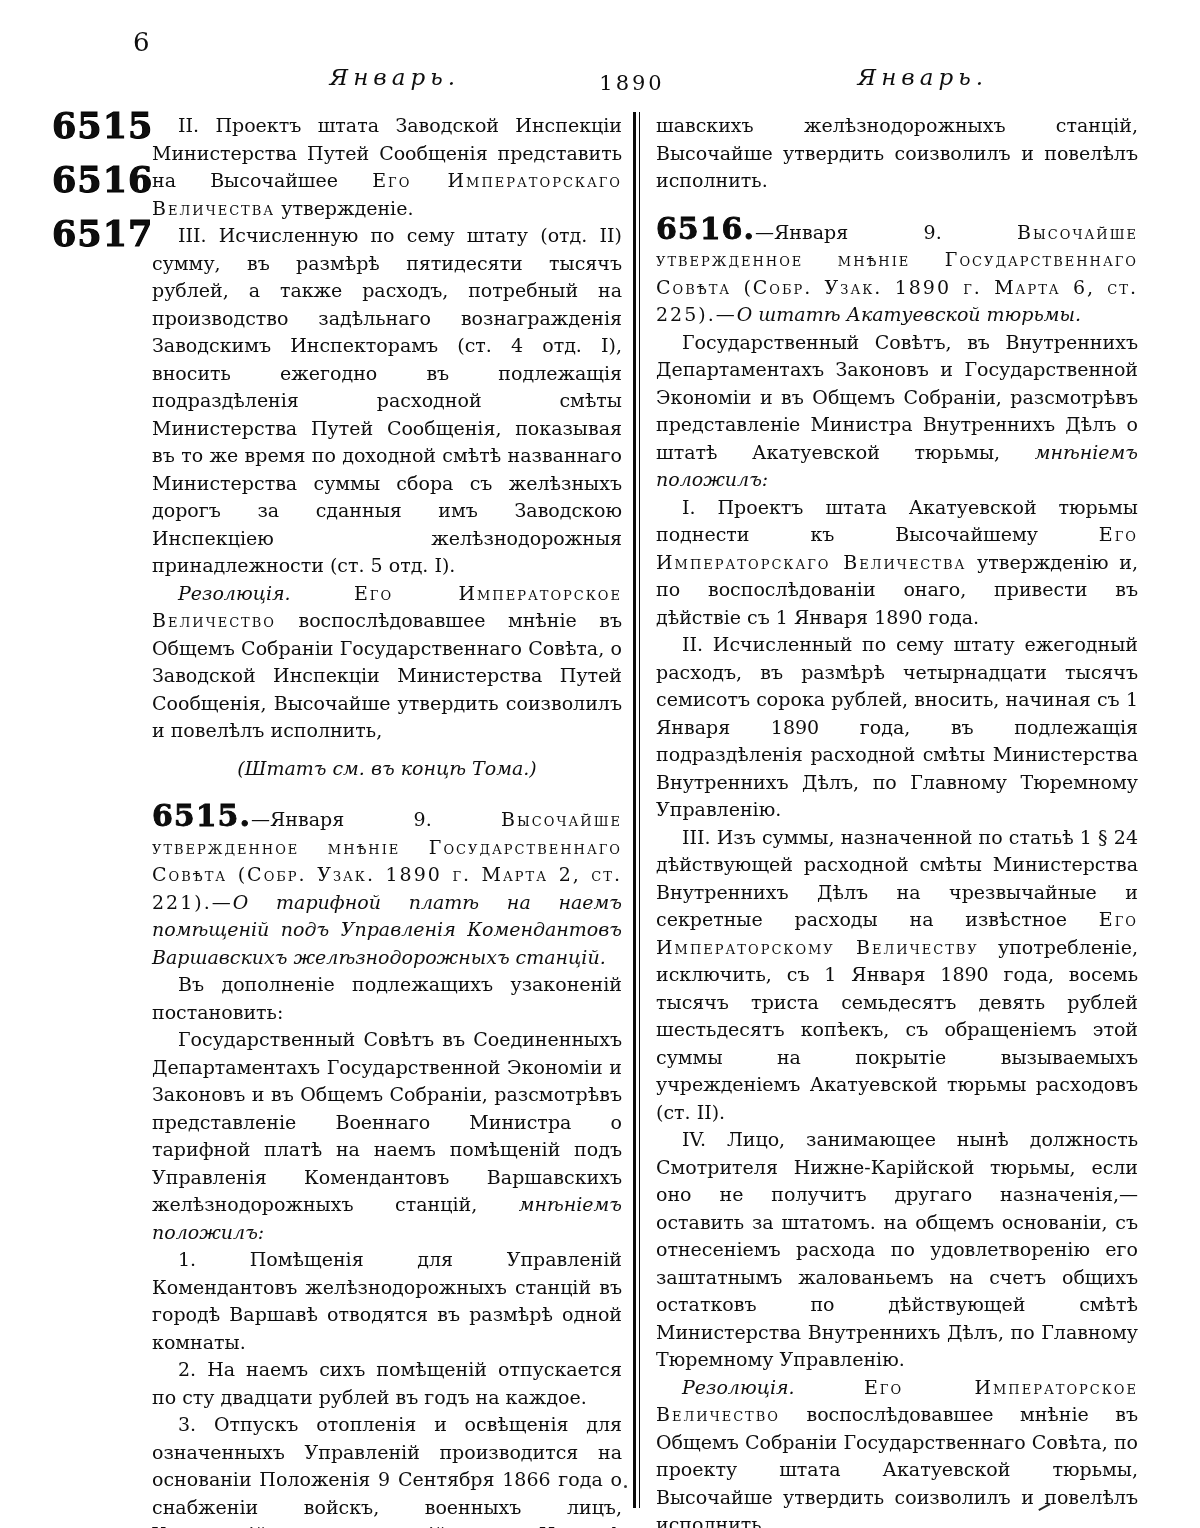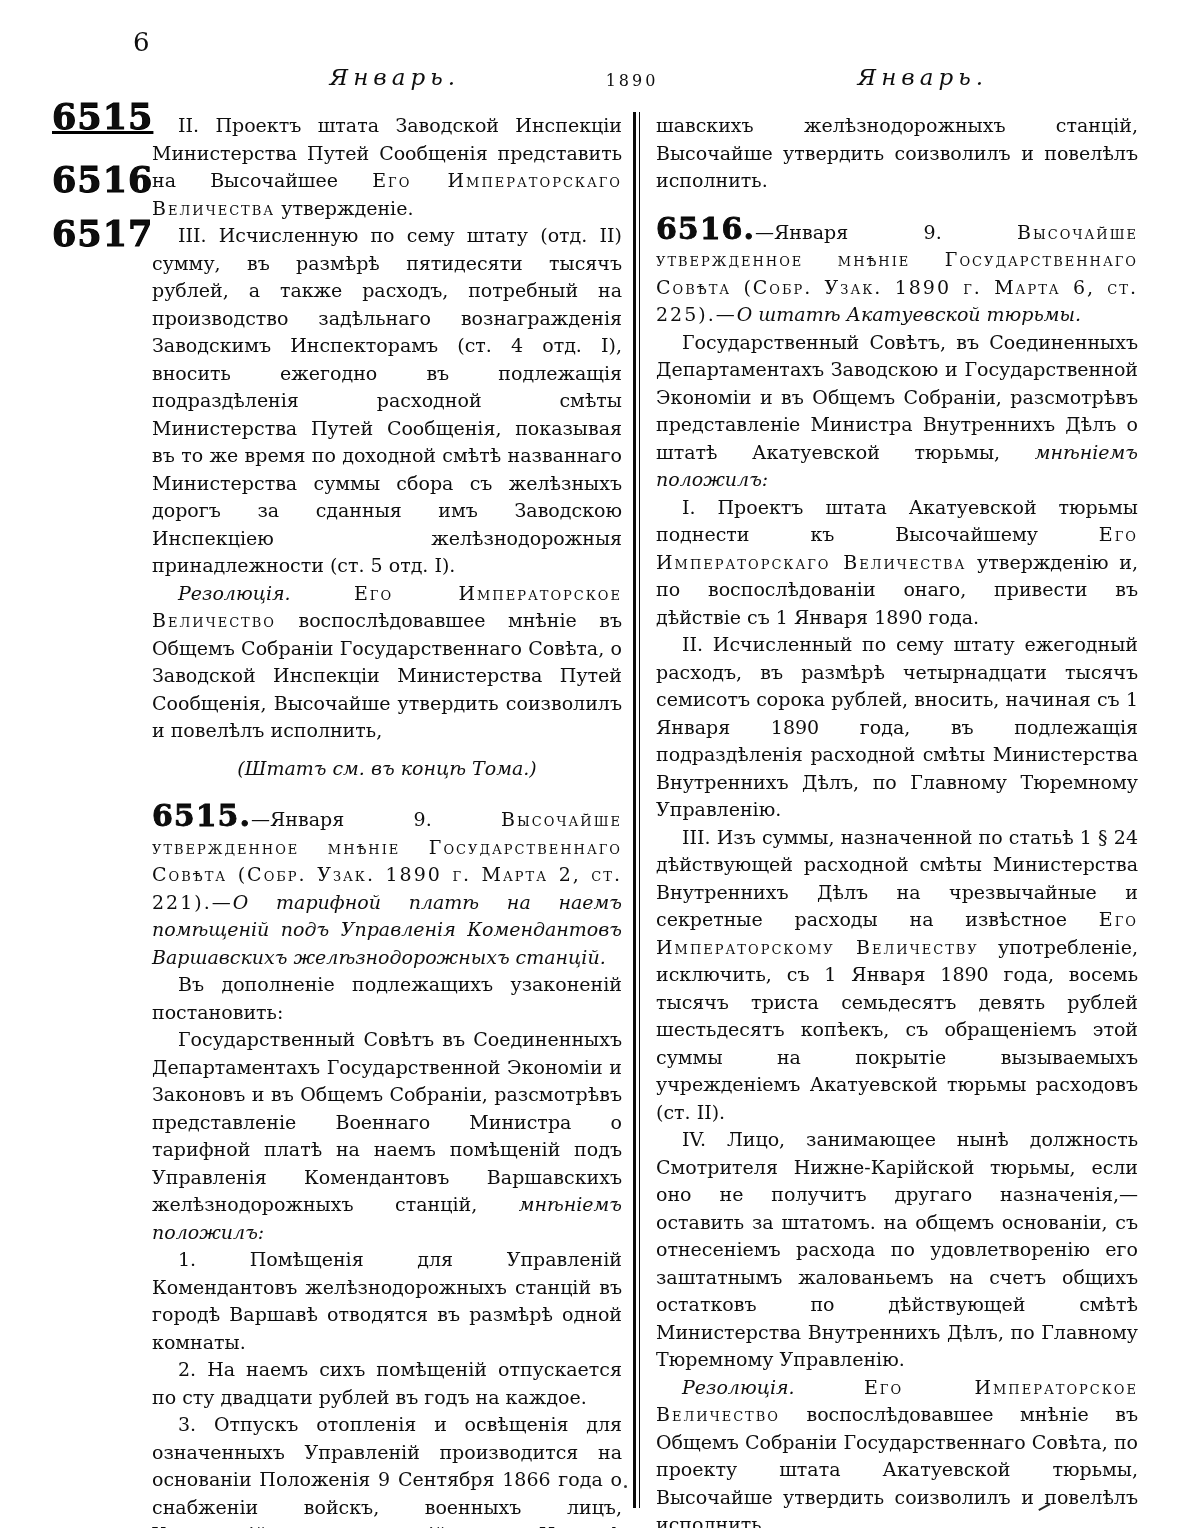--- a/index.html
+++ b/index.html
@@ -28,29 +28,29 @@
   }
   .month {
     position: absolute; top: 64px;
     font-size: 23px; font-style: italic;
     letter-spacing: 5px; text-align: right;
   }
   .month-left  { left: 280px; width: 180px; }
   .month-right { left: 798px; width: 190px; }
   .year {
     position: absolute; top: 71px; left: 557px; width: 150px;
-    text-align: center; font-size: 16px; letter-spacing: 3px;
+    text-align: center; font-size: 21px; letter-spacing: 3px;
   }
   .marginnum {
     position: absolute; left: 52px;
     font-size: 35px; font-weight: bold; line-height: 1;
     letter-spacing: 1px;
     -webkit-text-stroke: 1px #000;
   }
-  .m1 { top: 99px; text-decoration: underline; } .m2 { top: 162px; } .m3 { top: 216px; }
+  .m1 { top: 108px; } .m2 { top: 162px; } .m3 { top: 216px; }
   .divider {
     position: absolute; left: 633px; top: 112px;
     height: 1396px; width: 3px;
     border-left: 3px solid #0b0b0b;
     border-right: 1px solid #0b0b0b;
   }
   .col { position: absolute; top: 112px; }
   .colL { left: 152px; width: 470px; }
   .colR { left: 656px; width: 482px; }
   .para {
@@ -103,21 +103,21 @@
     <p class="para indent"><span>Государственный Совѣтъ въ Соединенныхъ Департаментахъ Государственной Экономіи и Законовъ и въ Общемъ Собраніи, разсмотрѣвъ представленіе Военнаго Министра о тарифной платѣ на наемъ помѣщеній подъ Управленія Комендантовъ Варшавскихъ желѣзнодорожныхъ станцій, </span><span class="i">мнѣніемъ положилъ:</span></p>
     <p class="para indent"><span>1. Помѣщенія для Управленій Комендантовъ желѣзнодорожныхъ станцій въ городѣ Варшавѣ отводятся въ размѣрѣ одной комнаты.</span></p>
     <p class="para indent"><span>2. На наемъ сихъ помѣщеній отпускается по сту двадцати рублей въ годъ на каждое.</span></p>
     <p class="para indent"><span>3. Отпускъ отопленія и освѣщенія для означенныхъ Управленій производится на основаніи Положенія 9 Сентября 1866 года о снабженіи войскъ, военныхъ лицъ, Управленій и заведеній въ Царствѣ Польскомъ отопленіемъ, освѣщеніемъ и соломою.</span></p>
 
   </div>
 
   <div class="col colR">
     <p class="para"><span>шавскихъ желѣзнодорожныхъ станцій, Высочайше утвердить соизволилъ и повелѣлъ исполнить.</span></p>
     <p class="para sect"><span class="num">6516.</span><span>—Января 9. </span><span class="sc">Высочайше утвержденное мнѣніе Государственнаго Совѣта (Собр. Узак. 1890 г. Марта 6, ст. 225).—</span><span class="i">О штатѣ Акатуевской тюрьмы.</span></p>
-    <p class="para indent"><span>Государственный Совѣтъ, въ Соединенныхъ Департаментахъ Заводскою и Государственной Экономіи и въ Общемъ Собраніи, разсмотрѣвъ представленіе Министра Внутреннихъ Дѣлъ о штатѣ Акатуевской тюрьмы, </span><span class="i">мнѣніемъ положилъ:</span></p>
+    <p class="para indent"><span>Государственный Совѣтъ, въ Внутреннихъ Департаментахъ Законовъ и Государственной Экономіи и въ Общемъ Собраніи, разсмотрѣвъ представленіе Министра Внутреннихъ Дѣлъ о штатѣ Акатуевской тюрьмы, </span><span class="i">мнѣніемъ положилъ:</span></p>
     <p class="para indent"><span>I. Проектъ штата Акатуевской тюрьмы поднести къ Высочайшему </span><span class="sc">Его Императорскаго Величества</span><span> утвержденію и, по воспослѣдованіи онаго, привести въ дѣйствіе съ 1 Января 1890 года.</span></p>
     <p class="para indent"><span>II. Исчисленный по сему штату ежегодный расходъ, въ размѣрѣ четырнадцати тысячъ семисотъ сорока рублей, вносить, начиная съ 1 Января 1890 года, въ подлежащія подраздѣленія расходной смѣты Министерства Внутреннихъ Дѣлъ, по Главному Тюремному Управленію.</span></p>
     <p class="para indent"><span>III. Изъ суммы, назначенной по статьѣ 1 § 24 дѣйствующей расходной смѣты Министерства Внутреннихъ Дѣлъ на чрезвычайные и секретные расходы на извѣстное </span><span class="sc">Его Императорскому Величеству</span><span> употребленіе, исключить, съ 1 Января 1890 года, восемь тысячъ триста семьдесятъ девять рублей шестьдесятъ копѣекъ, съ обращеніемъ этой суммы на покрытіе вызываемыхъ учрежденіемъ Акатуевской тюрьмы расходовъ (ст. II).</span></p>
     <p class="para indent"><span>IV. Лицо, занимающее нынѣ должность Смотрителя Нижне-Карійской тюрьмы, если оно не получитъ другаго назначенія,—оставить за штатомъ. на общемъ основаніи, съ отнесеніемъ расхода по удовлетворенію его заштатнымъ жалованьемъ на счетъ общихъ остатковъ по дѣйствующей смѣтѣ Министерства Внутреннихъ Дѣлъ, по Главному Тюремному Управленію.</span></p>
     <p class="para indent"><span class="i">Резолюція. </span><span class="sc">Его Императорское Величество</span><span> воспослѣдовавшее мнѣніе въ Общемъ Собраніи Государственнаго Совѣта, по проекту штата Акатуевской тюрьмы, Высочайше утвердить соизволилъ и повелѣлъ исполнить.</span></p>
 
   </div>
 
   <div class="speck-dash"></div>
   <div class="speck-dot"></div>

